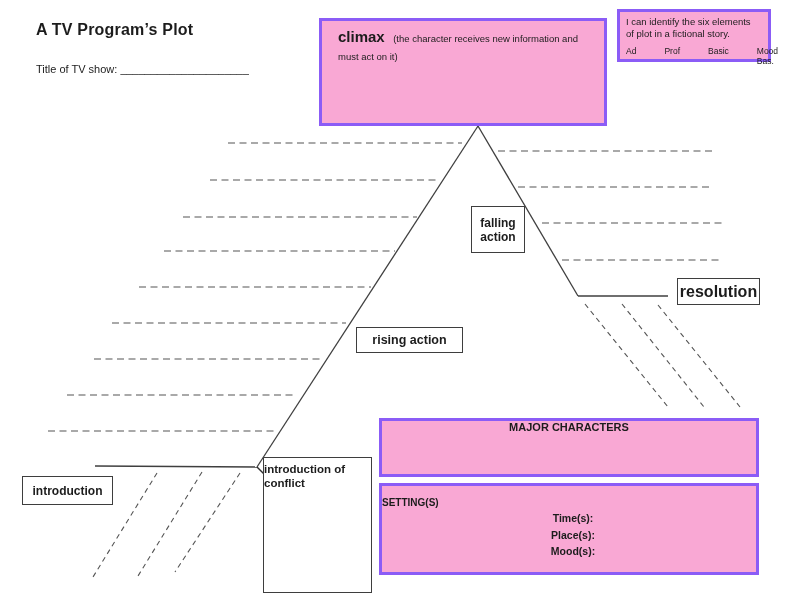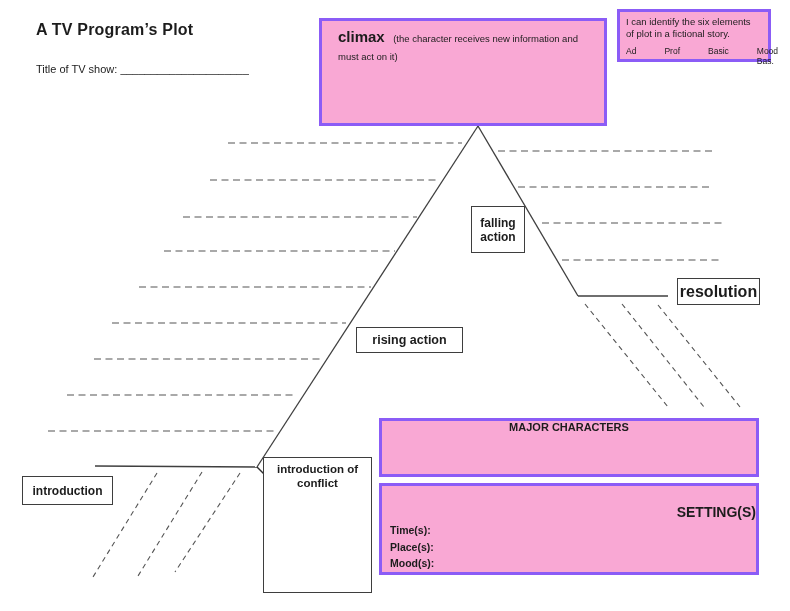--- a/index.html
+++ b/index.html
@@ -26,28 +26,28 @@
   .std-box .stmt{font-size:9.5px;line-height:11.5px;}
   .std-box .levels{display:flex;gap:28px;font-size:8.5px;margin-top:7px;}
 
   .label-box{display:flex;align-items:center;justify-content:center;text-align:center;
     font-weight:bold;}
   .falling-box{left:471px;top:206px;width:54px;height:47px;font-size:12px;line-height:14px;padding:2px;}
   .resolution-box{left:677px;top:278px;width:83px;height:27px;font-size:16px;}
   .rising-box{left:356px;top:327px;width:107px;height:26px;font-size:12.5px;}
   .introduction-box{left:22px;top:476px;width:91px;height:29px;font-size:12px;}
   .conflict-box{left:263px;top:457px;width:109px;height:136px;font-size:11.5px;line-height:13.5px;
-    display:block;text-align:center;font-weight:bold;padding-top:5px;}
+    display:block;font-weight:bold;padding-top:5px;}
 
   .characters-box{left:379px;top:418px;width:380px;height:59px;}
   .characters-box .hd{font-size:11px;font-weight:bold;text-align:center;}
   .settings-box{left:379px;top:483px;width:380px;height:92px;}
-  .settings-box .hd{font-size:14px;font-weight:bold;text-align:right;margin-top:18px;}
+  .settings-box .hd{font-size:10px;font-weight:bold;text-align:left;margin-top:11px;}
   .settings-box .item{font-size:10.5px;font-weight:bold;margin-left:8px;line-height:16.5px;}
-  .settings-box .items{margin-top:2px;}
+  .settings-box .items{margin-top:2px;text-align:center;}
 </style>
 </head>
 <body>
 
 <div class="page">
 
   <svg class="decor" viewBox="0 0 790 611">
 
     <g stroke="#3f3f3f" stroke-width="1.3" fill="none">
       <line x1="257" y1="467" x2="478" y2="126"></line>

